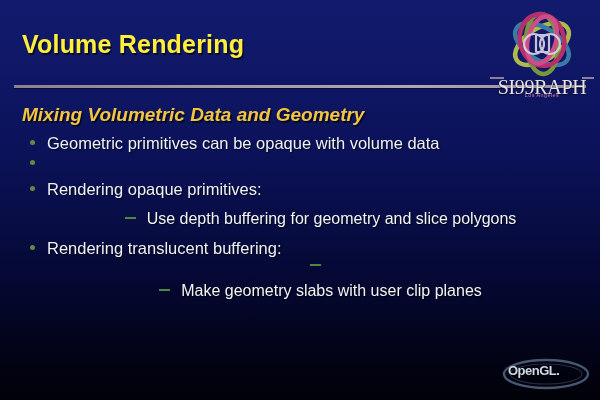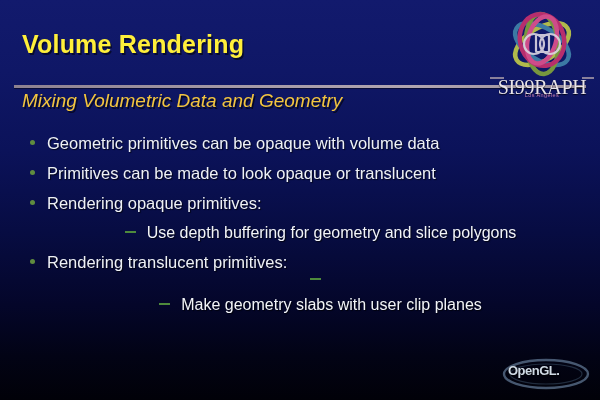--- a/index.html
+++ b/index.html
@@ -44,23 +44,23 @@
     width: 572px;
     height: 3px;
     background: linear-gradient(to right, #8d8190 0%, #a59aa6 40%, #b0a5b0 70%, #9c8f9d 100%);
     box-shadow: 0 1px 0 rgba(0,0,0,0.45);
   }
 
   
   .subtitle {
     position: absolute;
     left: 22px;
-    top: 90px;
+    top: 104px;
     font-size: 19px;
-    font-weight: normal;
+    font-weight: bold;
     font-style: italic;
     color: #f3c53e;
     text-shadow: 1.5px 1.5px 0 rgba(0,0,0,0.6);
     white-space: nowrap;
   }
 
   
   .bullets {
     position: absolute;
     left: 30px;
@@ -172,36 +172,35 @@
 
   <div class="bullets">
 
     <div class="row level1">
       <span class="marker-dot"></span>
       <span class="txt">Geometric primitives can be opaque with volume data</span>
     </div>
 
     <div class="row level1">
       <span class="marker-dot"></span>
-      <span class="txt">Primitives can be made to look opaque or translucent</span>
     </div>
 
     <div class="row level1">
       <span class="marker-dot"></span>
       <span class="txt">Rendering opaque primitives:</span>
     </div>
 
     <div class="row level2">
       <span class="marker-dash"></span>
       <span class="txt">Use depth buffering for geometry and slice polygons</span>
     </div>
 
     <div class="row level1">
       <span class="marker-dot"></span>
-      <span class="txt">Rendering translucent primitives:</span>
+      <span class="txt">Rendering translucent buffering:</span>
     </div>
 
     <div class="row level2">
       <span class="marker-dash"></span>
     </div>
 
     <div class="row level2">
       <span class="marker-dash"></span>
       <span class="txt">Make geometry slabs with user clip planes</span>
     </div>

